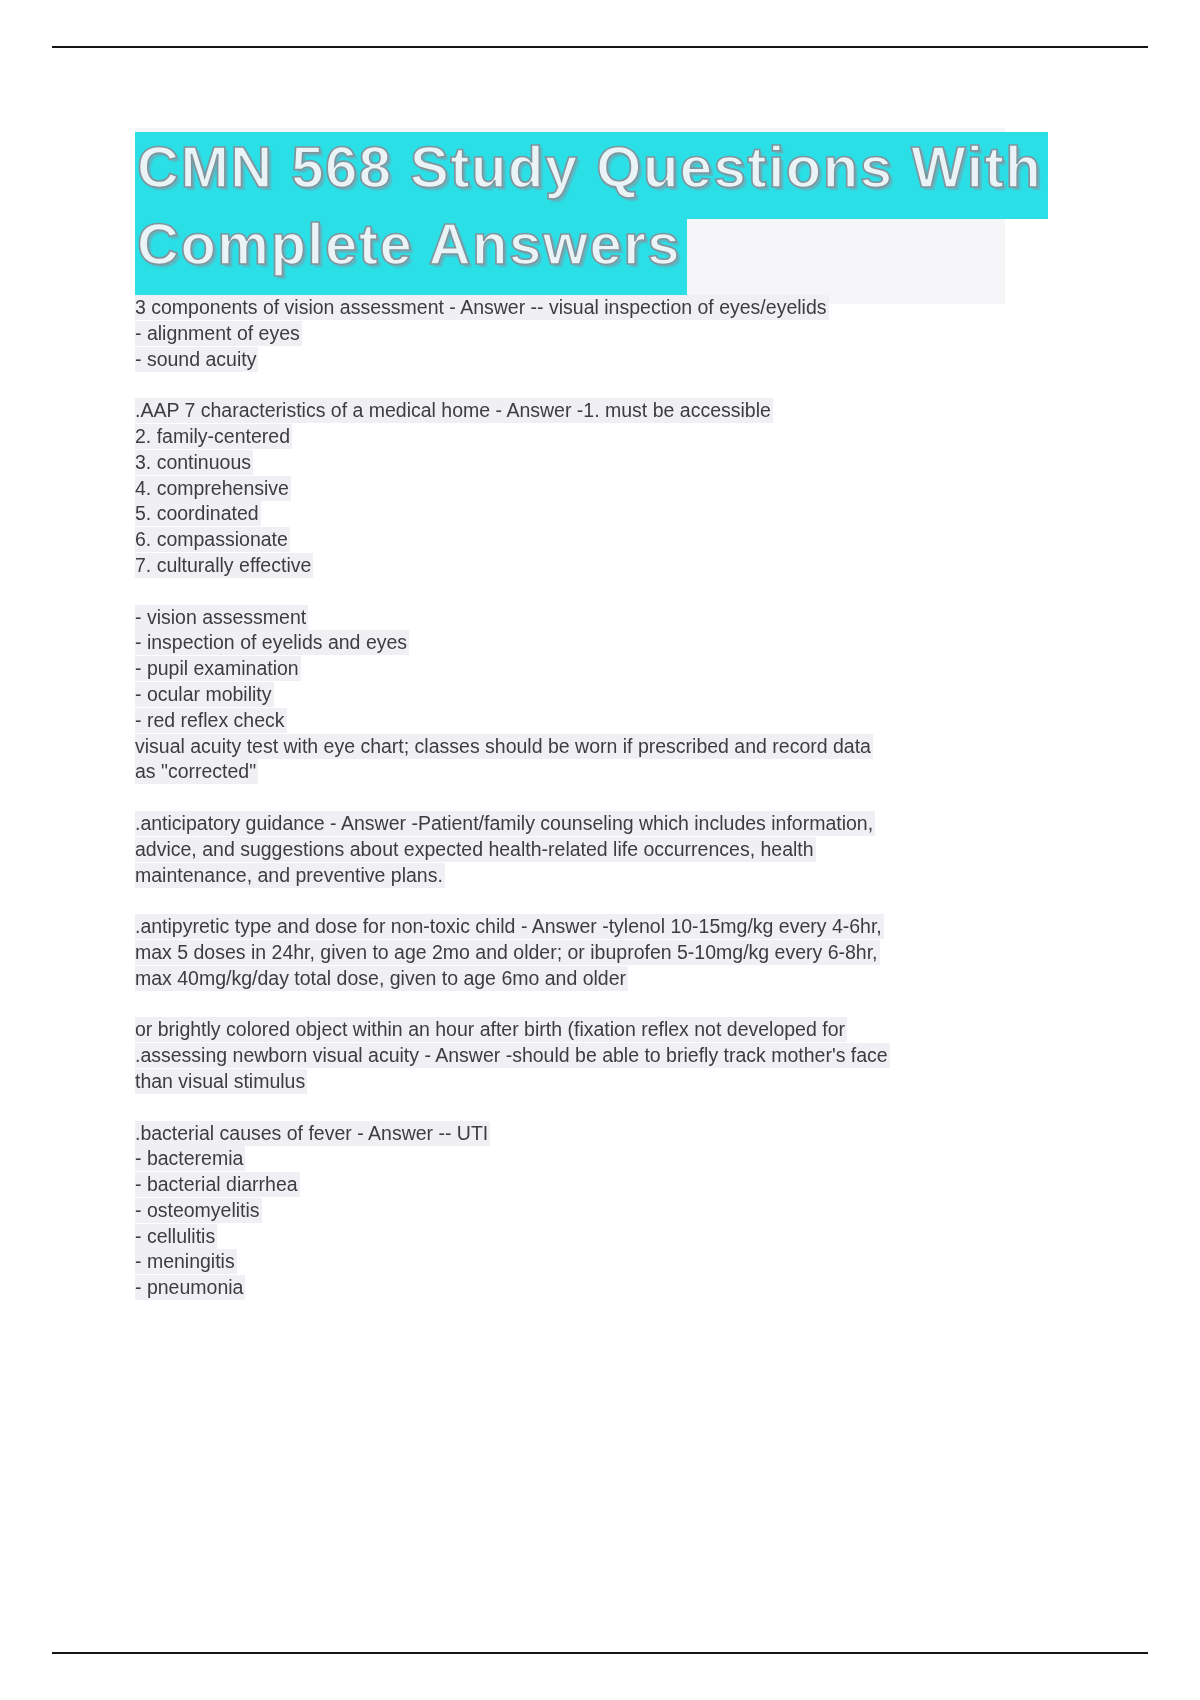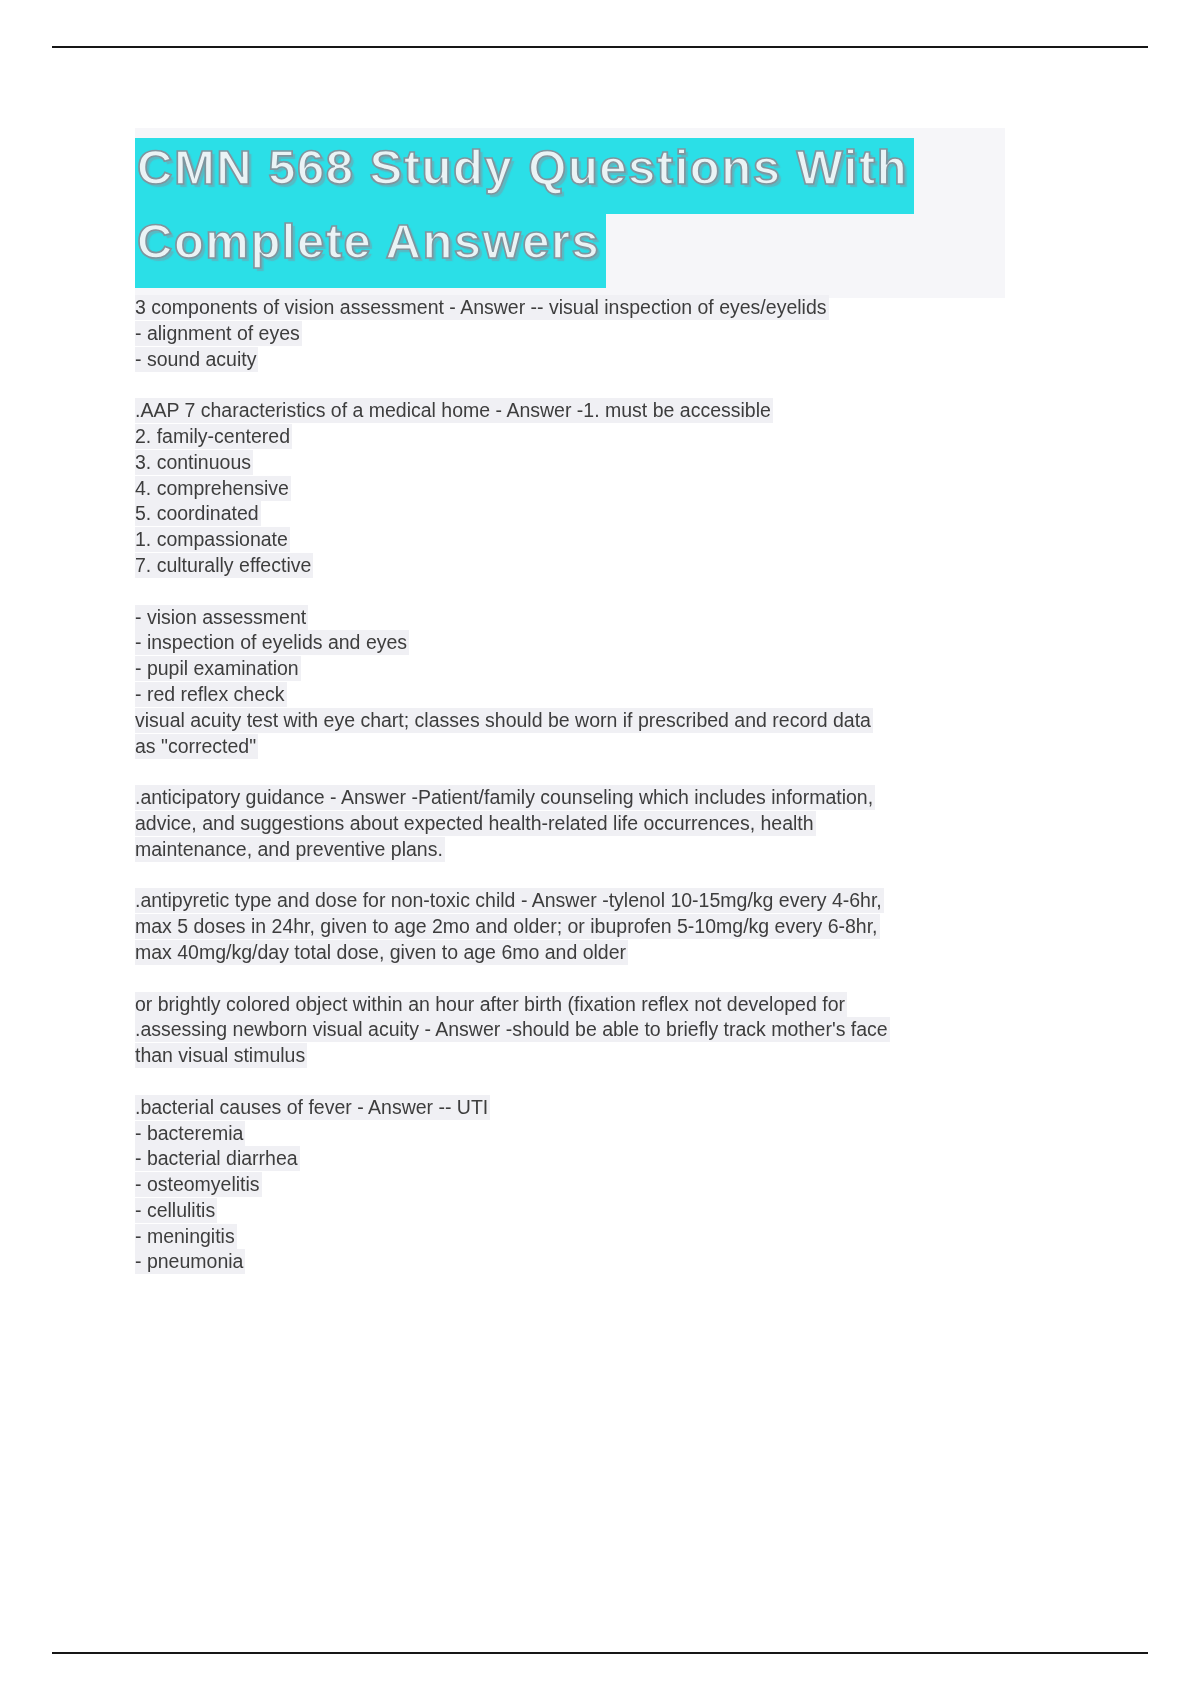--- a/index.html
+++ b/index.html
@@ -33,21 +33,21 @@
     padding: 8px 0 14px 0;
   }
   .title-line {
     line-height: 62px;
     white-space: nowrap;
   }
   .title-text {
     display: inline;
     background: var(--cyan, #2BDFE7);
     padding: 2px 6px 20px 2px;
-    font-size: 49px;
+    font-size: 58px;
     font-weight: bold;
     letter-spacing: 1.5px;
     color: #eaf3f5;
     -webkit-text-stroke: 1.7px #7f959e;
     text-shadow: 3px 3px 1px rgba(124, 154, 168, 0.55);
   }
 
   .content {
     position: absolute;
     left: 135px;
@@ -90,27 +90,28 @@
         <div class="line"><span class="hl">3 components of vision assessment - Answer -- visual inspection of eyes/eyelids</span></div>
         <div class="line"><span class="hl">- alignment of eyes</span></div>
         <div class="line"><span class="hl">- sound acuity</span></div>
       </div>
       <div class="para">
         <div class="line"><span class="hl">.AAP 7 characteristics of a medical home - Answer -1. must be accessible</span></div>
         <div class="line"><span class="hl">2. family-centered</span></div>
         <div class="line"><span class="hl">3. continuous</span></div>
         <div class="line"><span class="hl">4. comprehensive</span></div>
         <div class="line"><span class="hl">5. coordinated</span></div>
-        <div class="line"><span class="hl">1. compassionate</span></div>
+        <div class="line"><span class="hl">6. compassionate</span></div>
         <div class="line"><span class="hl">7. culturally effective</span></div>
       </div>
       <div class="para">
         <div class="line"><span class="hl">- vision assessment</span></div>
         <div class="line"><span class="hl">- inspection of eyelids and eyes</span></div>
         <div class="line"><span class="hl">- pupil examination</span></div>
+        <div class="line"><span class="hl">- ocular mobility</span></div>
         <div class="line"><span class="hl">- red reflex check</span></div>
         <div class="line"><span class="hl">visual acuity test with eye chart; classes should be worn if prescribed and record data</span></div>
         <div class="line"><span class="hl">as "corrected"</span></div>
       </div>
       <div class="para">
         <div class="line"><span class="hl">.anticipatory guidance - Answer -Patient/family counseling which includes information,</span></div>
         <div class="line"><span class="hl">advice, and suggestions about expected health-related life occurrences, health</span></div>
         <div class="line"><span class="hl">maintenance, and preventive plans.</span></div>
       </div>
       <div class="para">

